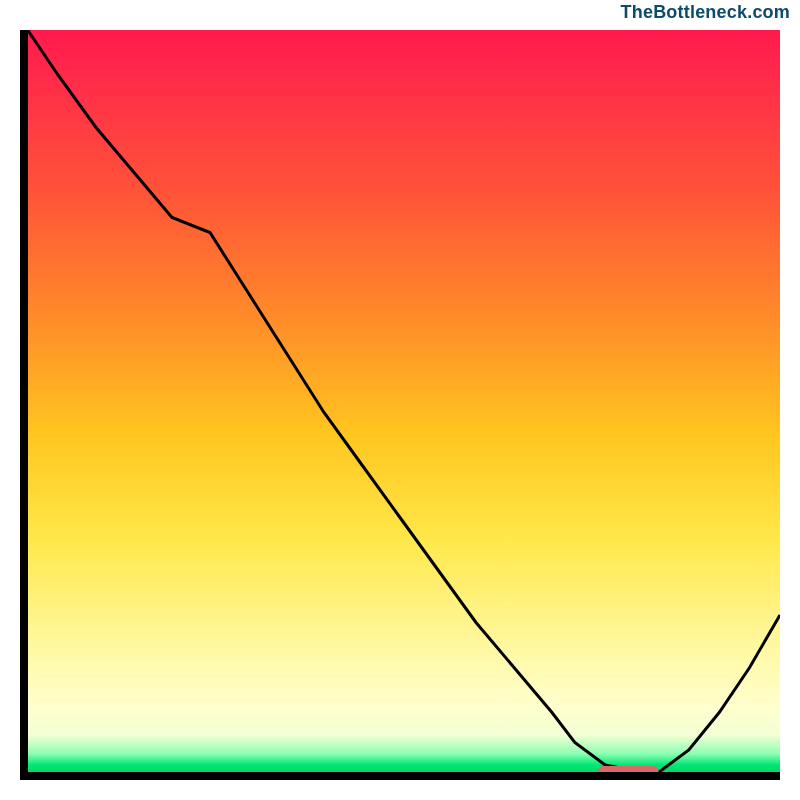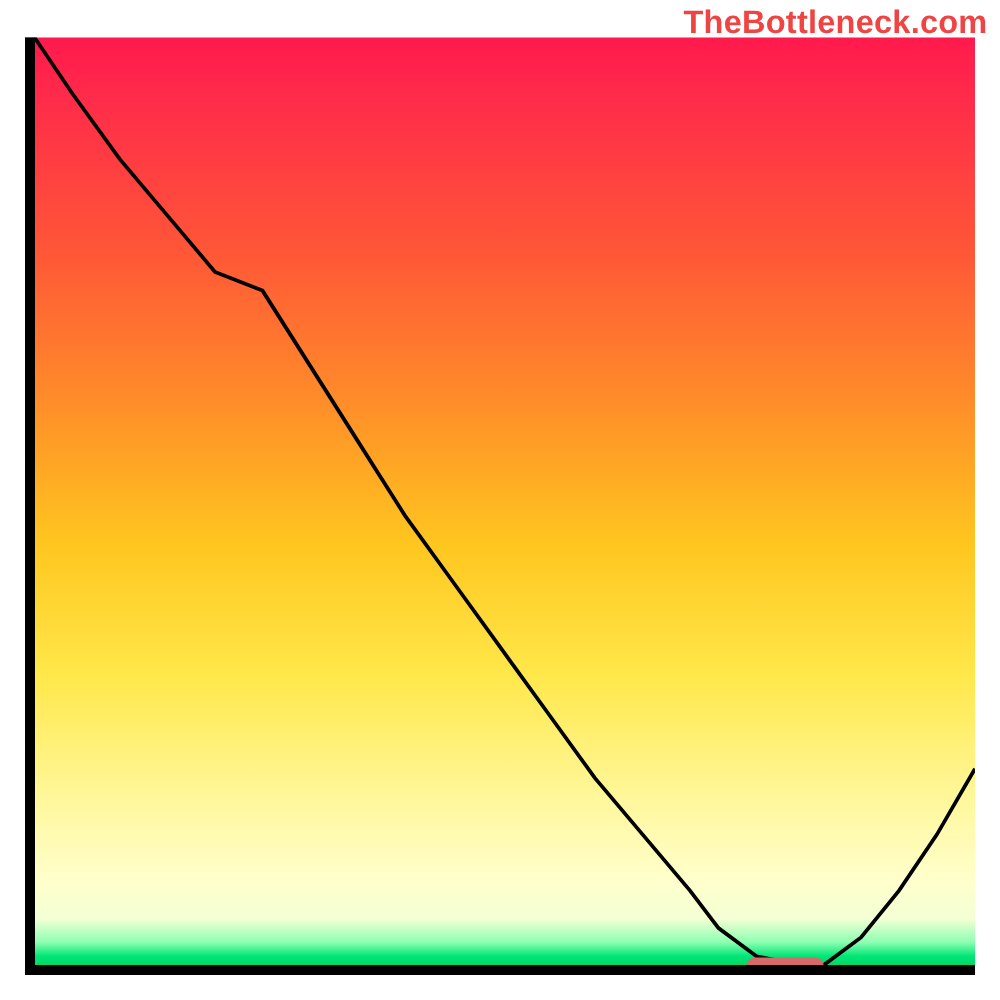--- a/index.html
+++ b/index.html
@@ -12,23 +12,23 @@
   }
   .chart-wrap {
     position: relative;
     width: 800px;
     height: 800px;
   }
   .attribution {
     position: absolute;
     top: 2px;
     right: 10px;
-    font-size: 26px;
+    font-size: 18px;
     font-weight: bold;
-    color: #ef4444;
+    color: #0c4a6e;
     letter-spacing: 0.2px;
   }
   .plot-area {
     position: absolute;
     
     left: 20px;
     top: 30px;
     width: 760px;
     height: 750px;
     box-sizing: border-box;

